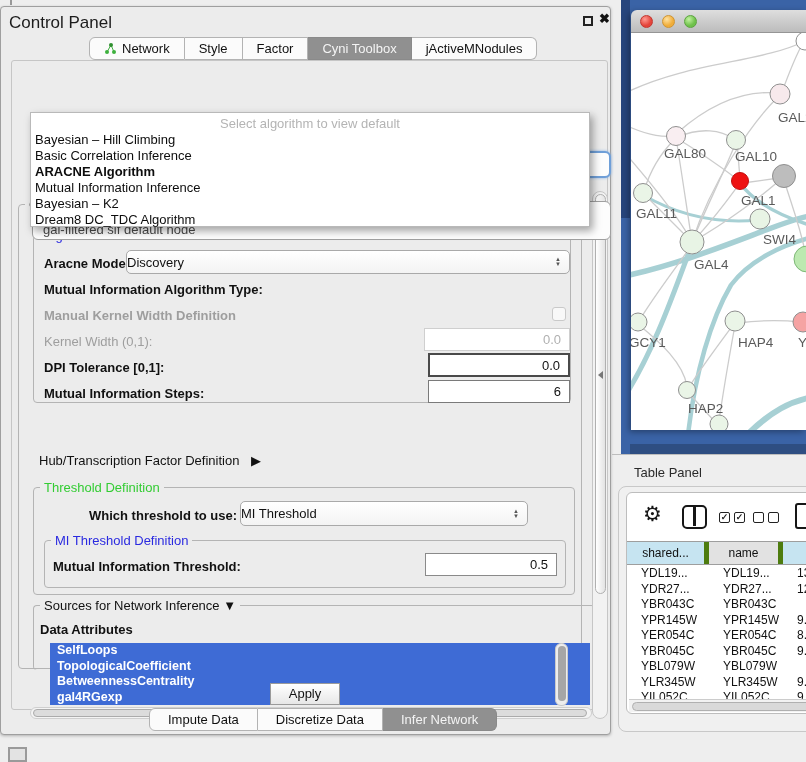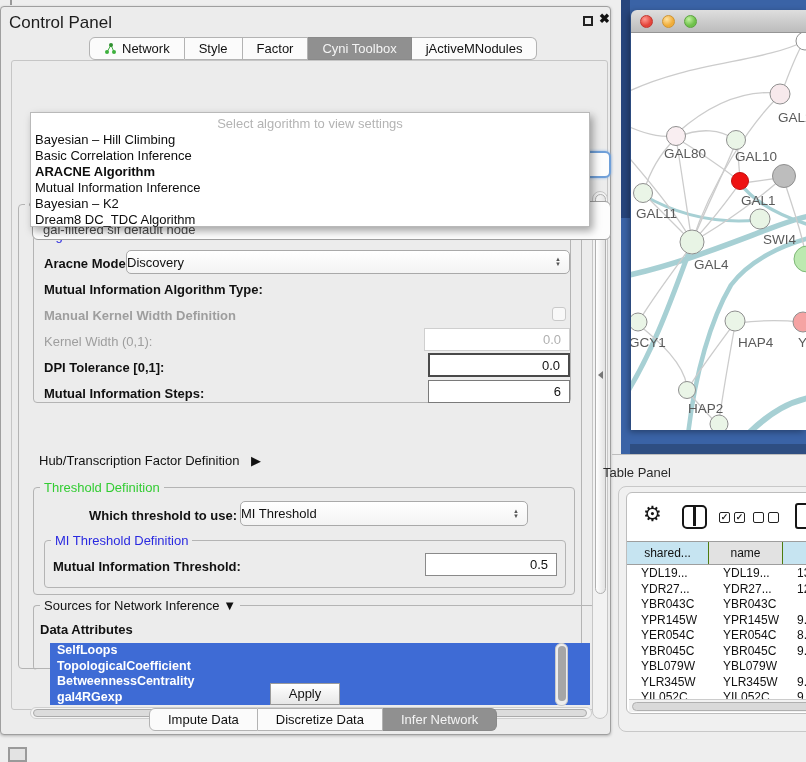--- a/index.html
+++ b/index.html
@@ -98,41 +98,41 @@
     box-shadow:-2px 2px 6px rgba(0,0,0,.35); }
   #net-titlebar { left:0; top:0; width:175px; height:23px; border-radius:6px 0 0 0;
     background:linear-gradient(#dedede,#bcbcbc); border-bottom:1px solid #959595; }
   .light { position:absolute; top:5px; width:13px; height:13px; border-radius:50%; }
   #light-red    { left:9px;  background:radial-gradient(circle at 35% 30%,#ff9a92,#e4443a 60%); border:1px solid #c23730; }
   #light-yellow { left:31px; background:radial-gradient(circle at 35% 30%,#ffe2a0,#f0ad3a 60%); border:1px solid #cf9431; }
   #light-green  { left:53px; background:radial-gradient(circle at 35% 30%,#c2f3a0,#6fc14b 60%); border:1px solid #5ba33f; }
   #net-canvas { left:0; top:23px; width:175px; height:397px; background:#ffffff; overflow:hidden; }
 
   
-  #table-panel-title { left:603px; top:465px; font-size:13px; color:#2a2a2a; }
+  #table-panel-title { left:634px; top:465px; font-size:13px; color:#2a2a2a; }
   #tp-sep { left:612px; top:454px; width:194px; height:1px; background:#bdbdbd; }
   #tp-outer { left:618px; top:486px; width:200px; height:246px; background:#f0f0f0;
     border:1px solid #c8c8c8; border-radius:8px; }
   #tp-inner { left:626px; top:492px; width:200px; height:222px; background:#ffffff;
     border:1px solid #bdbdbd; border-radius:6px; overflow:hidden; }
 
   #tp-toolbar { left:0; top:0; width:200px; height:47px; }
   #gear-icon { left:16px; top:9px; font-size:21px; color:#161616; }
   #split-icon { left:55px; top:12px; width:25px; height:24px; border:2.5px solid #161616; border-radius:5px; }
   #split-icon::after { content:""; position:absolute; left:9px; top:0; width:2.5px; height:19px; background:#161616; }
   .mini-chk { position:absolute; top:19px; width:11px; height:11px; border:1.7px solid #222;
     border-radius:2px; font-size:9px; line-height:9px; text-align:center; color:#222; font-weight:bold; }
   #doc-icon { left:168px; top:10px; width:22px; height:26px; border:2.5px solid #161616; border-radius:3px; }
 
   #tbl { left:0px; top:48px; width:200px; }
   .tr { display:flex; height:15.5px; font-size:12px; color:#111; }
   .th { height:24px; font-size:12px; border-top:1px solid #9e9e9e; border-bottom:1px solid #9e9e9e; }
   .td { padding:1px 0 0 14px; white-space:nowrap; overflow:hidden; }
   .c1 { width:82px; } .c2 { width:74px; } .c3 { flex:1; }
-  .th .td { text-align:center; padding:4px 0 0 0; border-right:1px solid #4d7c0f; }
+  .th .td { text-align:center; padding:4px 0 0 0; border-right:5px solid #4d7c0f; }
   .hd-blue { background:#c6e4f1; } .hd-gray { background:#e2e2e2; }
 
   #tp-hsb { left:2px; top:206px; width:194px; height:13px; background:#f2f2f2; border-top:1px solid #cccccc; }
   #tp-hsb-thumb { left:3px; top:2px; width:186px; height:9px; background:#d9d9d9;
     border:1px solid #b0b0b0; border-radius:5px; }
 
   #mini-panel-icon { left:8px; top:747px; width:19px; height:15px; border:2px solid #9a9a9a; background:#e3e3e3; }
   #resize-glyph { left:598px; top:371px; width:0; height:0;
     border-top:4px solid transparent; border-bottom:4px solid transparent; border-right:5px solid #777; }
   #top-tick { left:10px; top:0; width:2px; height:5px; background:#999; }
@@ -173,21 +173,21 @@
     </div>
 
   <div class="abs" id="tab-content">
 
     <div class="abs combo-frag" id="frag1"></div>
     <div class="abs combo-frag" id="frag2">
       <div class="abs" id="frag2-text">gal-filtered sif default node</div>
     </div>
 
     <div class="abs" id="algo-popup">
-      <div id="popup-header">Select algorithm to view settings</div>
+      <div id="popup-header">Select algorithm to view default</div>
       <div id="popup-items">
           <div class="popup-item">Bayesian – Hill Climbing</div>
           <div class="popup-item">Basic Correlation Inference</div>
           <div class="popup-item bold">ARACNE Algorithm</div>
           <div class="popup-item">Mutual Information Inference</div>
           <div class="popup-item">Bayesian – K2</div>
           <div class="popup-item">Dream8 DC_TDC Algorithm</div>
         </div>
     </div>
 

